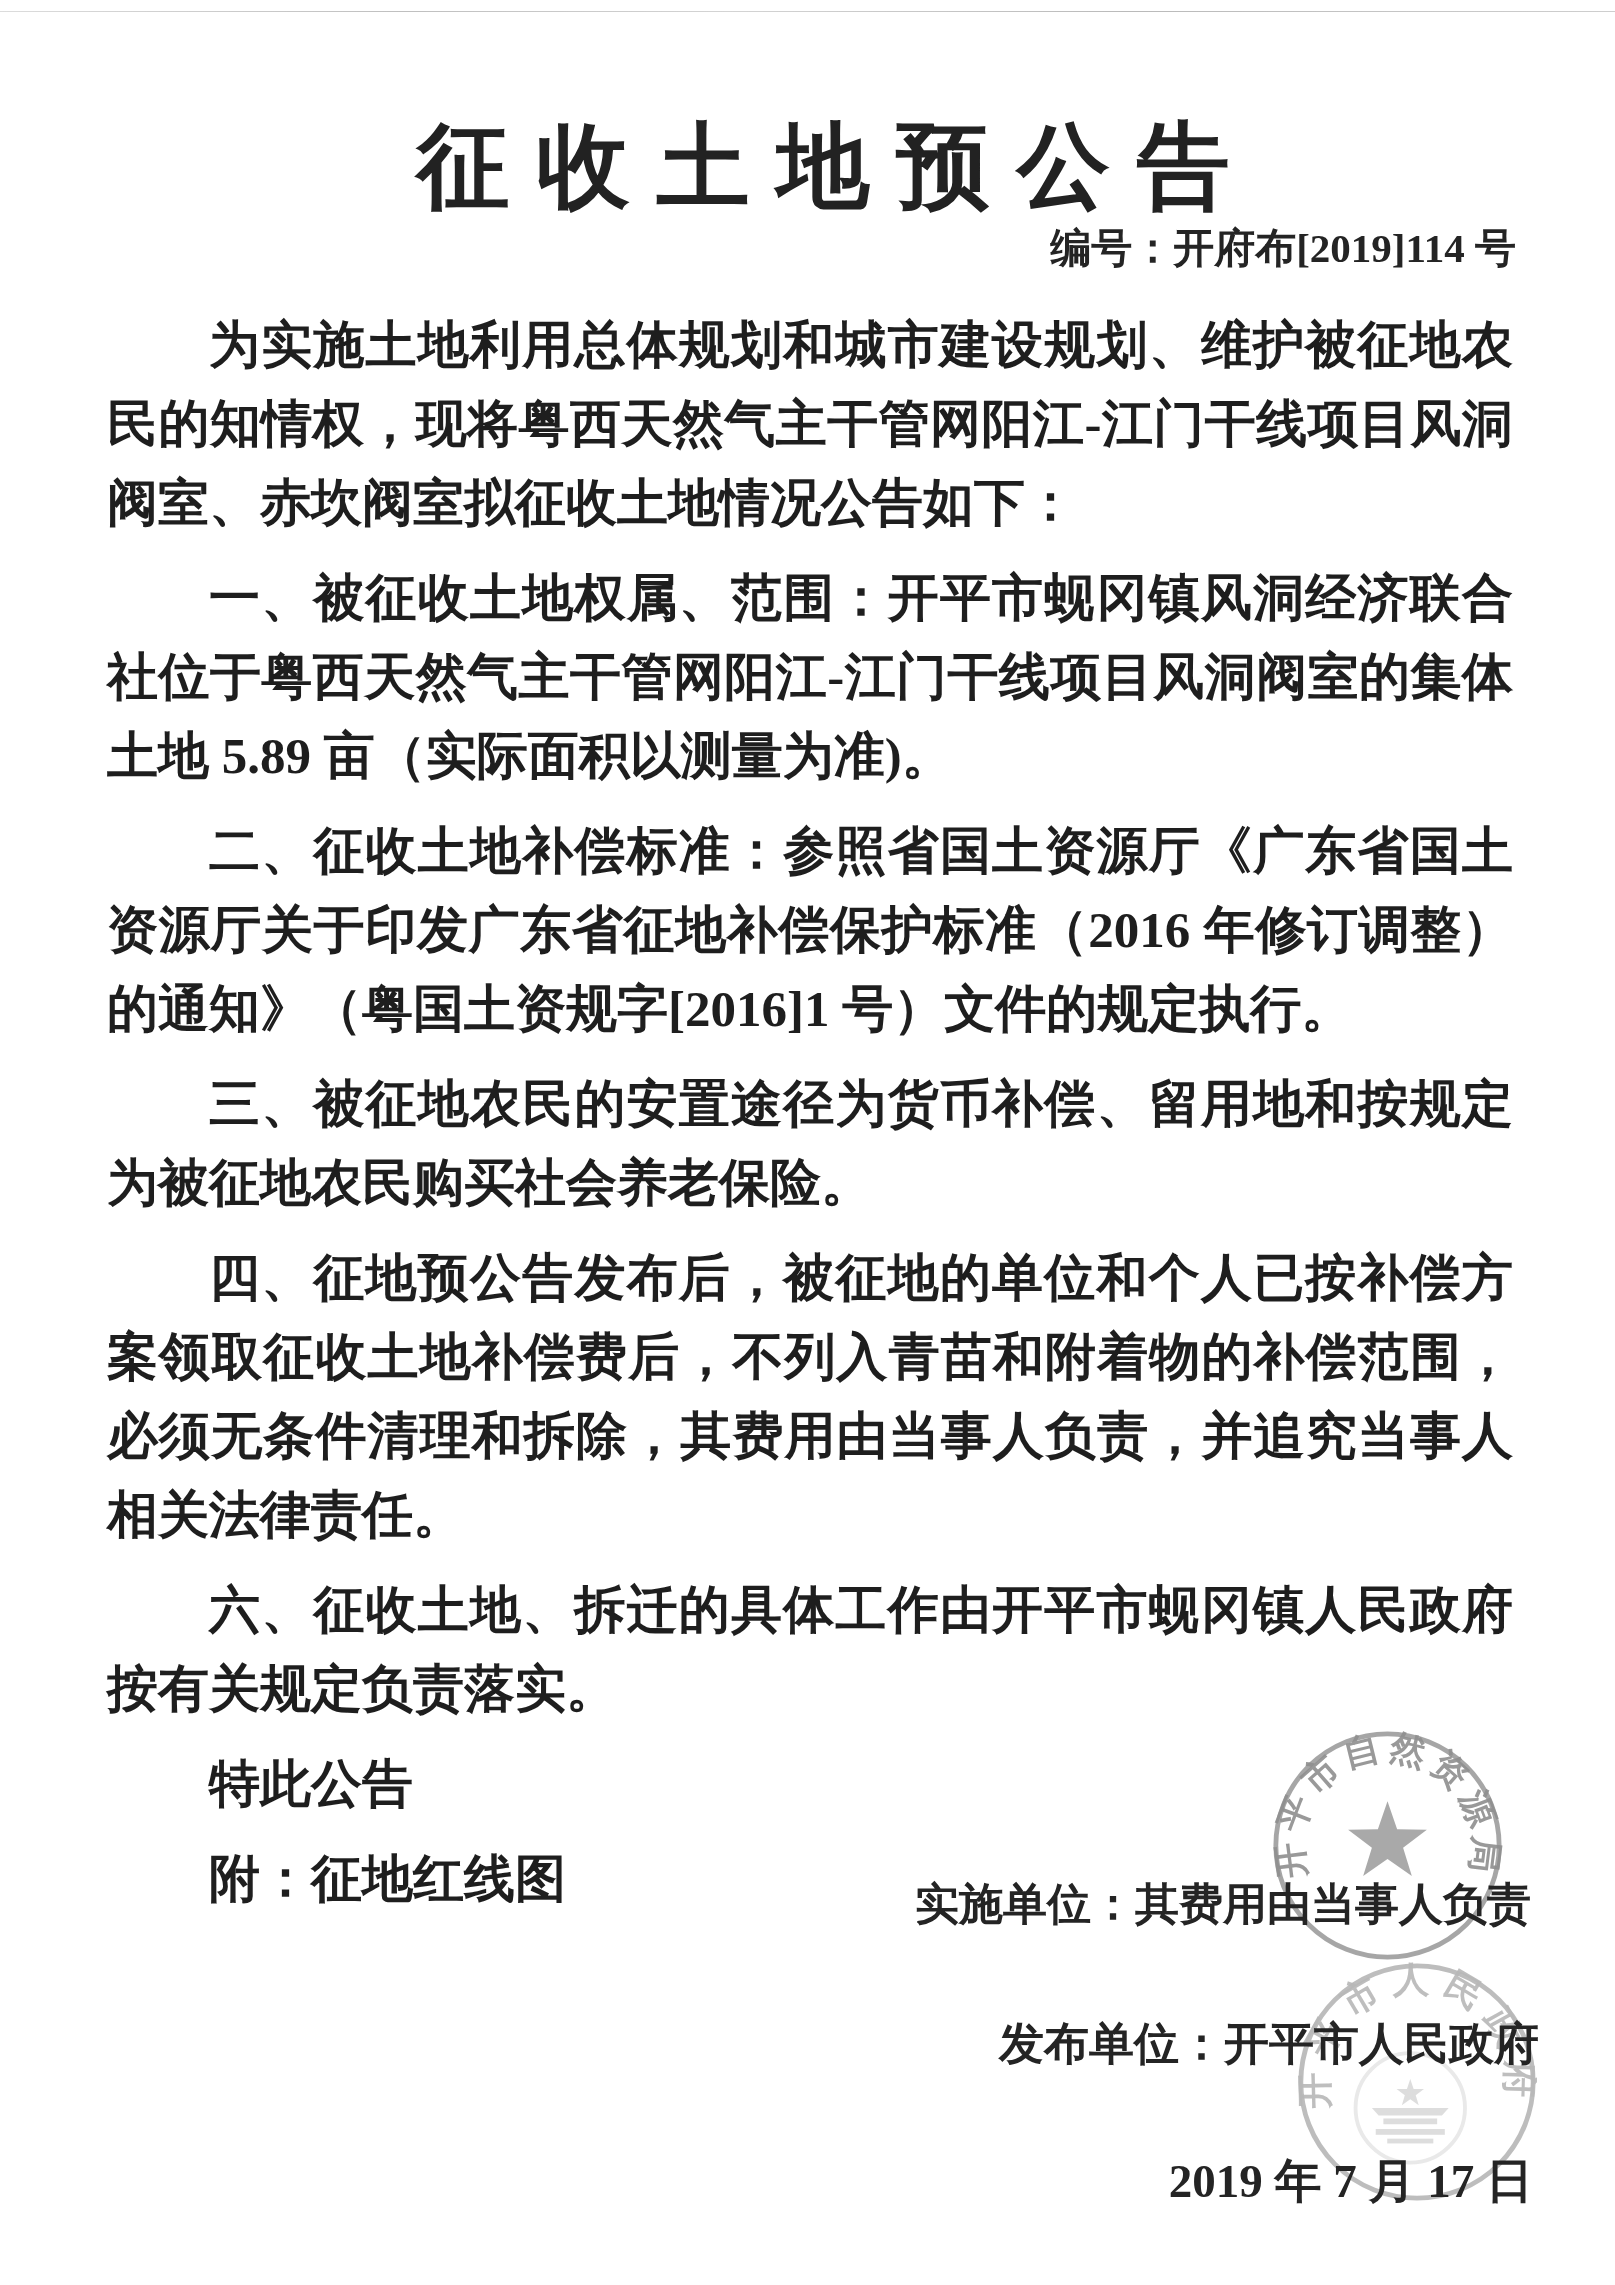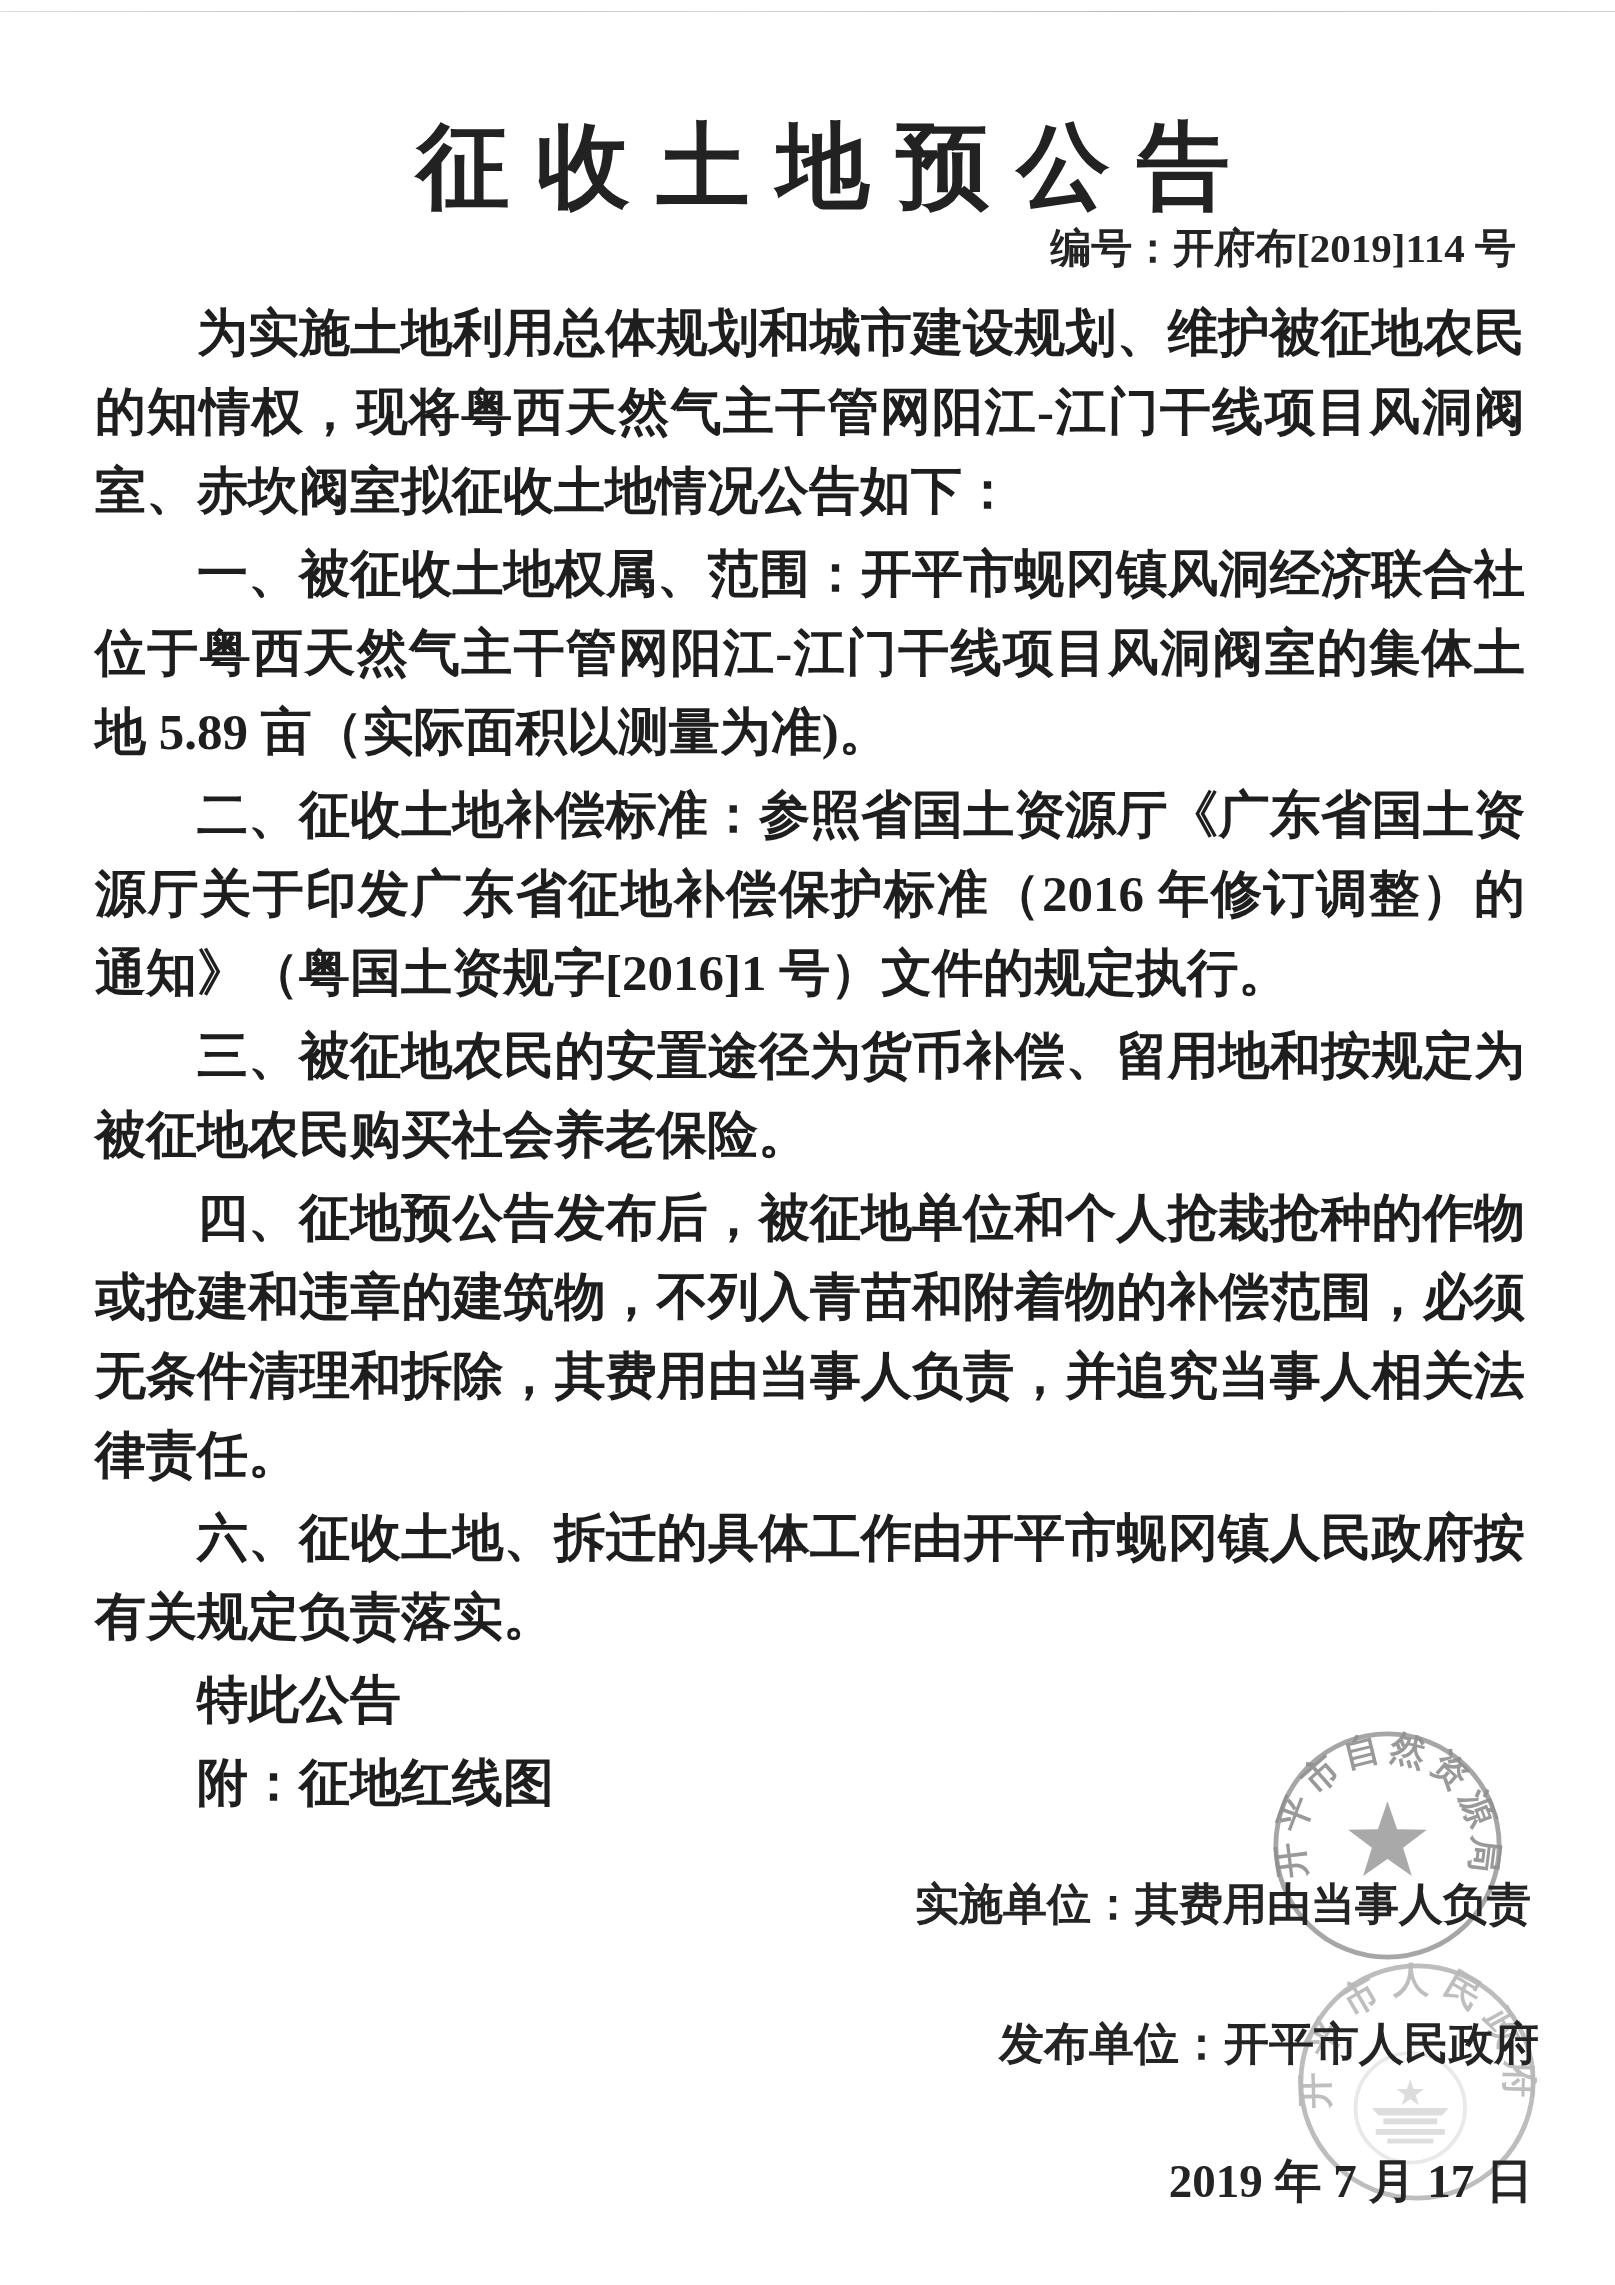--- a/index.html
+++ b/index.html
@@ -28,21 +28,21 @@
     position:absolute;top:221px;right:100px;
     font-size:41px;font-weight:bold;color:#242424;margin-left:40px;
   }
   .body-text{
     position:absolute;top:290px;left:91px;width:1438px;
     font-size:51px;line-height:79px;font-weight:bold;
     text-align:justify;text-justify:inter-character;
     color:#1e1e1e;
     z-index:2;
   }
-  .body-text p{margin:4px;text-indent:2em;}
+  .body-text p{margin:16px;text-indent:2em;}
   .sig{
     position:absolute;font-weight:bold;color:#242424;z-index:2;
     white-space:nowrap;
   }
   .sig-implement{top:1875px;right:85px;font-size:44px;}
   .sig-publish{top:2014px;right:77px;font-size:45px;}
   .sig-date{top:2150px;right:83px;font-size:47px;}
   .seal{position:absolute;z-index:1;}
   .seal-1{left:1272px;top:1730px;}
   .seal-2{left:1297px;top:1962px;}
@@ -85,21 +85,21 @@
 
   <h1 class="doc-title">征 收 土 地 预 公 告</h1>
 
   <div class="doc-number">编号：开府布[2019]114 号</div>
 
   <div class="body-text">
     <p>为实施土地利用总体规划和城市建设规划、维护被征地农民的知情权，现将粤西天然气主干管网阳江-江门干线项目风洞阀室、赤坎阀室拟征收土地情况公告如下：</p>
     <p>一、被征收土地权属、范围：开平市蚬冈镇风洞经济联合社位于粤西天然气主干管网阳江-江门干线项目风洞阀室的集体土地 5.89 亩（实际面积以测量为准)。</p>
     <p>二、征收土地补偿标准：参照省国土资源厅《广东省国土资源厅关于印发广东省征地补偿保护标准（2016 年修订调整）的通知》（粤国土资规字[2016]1 号）文件的规定执行。</p>
     <p>三、被征地农民的安置途径为货币补偿、留用地和按规定为被征地农民购买社会养老保险。</p>
-    <p>四、征地预公告发布后，被征地单位和个人抢栽抢种的作物或抢建和违章的建筑物，不列入青苗和附着物的补偿范围，必须无条件清理和拆除，其费用由当事人负责，并追究当事人相关法律责任。</p>
+    <p>四、征地预公告发布后，被征地的单位和个人已按补偿方案领取征收土地补偿费后，不列入青苗和附着物的补偿范围，必须无条件清理和拆除，其费用由当事人负责，并追究当事人相关法律责任。</p>
     <p>六、征收土地、拆迁的具体工作由开平市蚬冈镇人民政府按有关规定负责落实。</p>
     <p>特此公告</p>
     <p>附：征地红线图</p>
   </div>
 
   <div class="sig sig-implement">实施单位：其费用由当事人负责</div>
   <div class="sig sig-publish">发布单位：开平市人民政府</div>
   <div class="sig sig-date">2019 年 7 月 17 日</div>
 
 </div>

